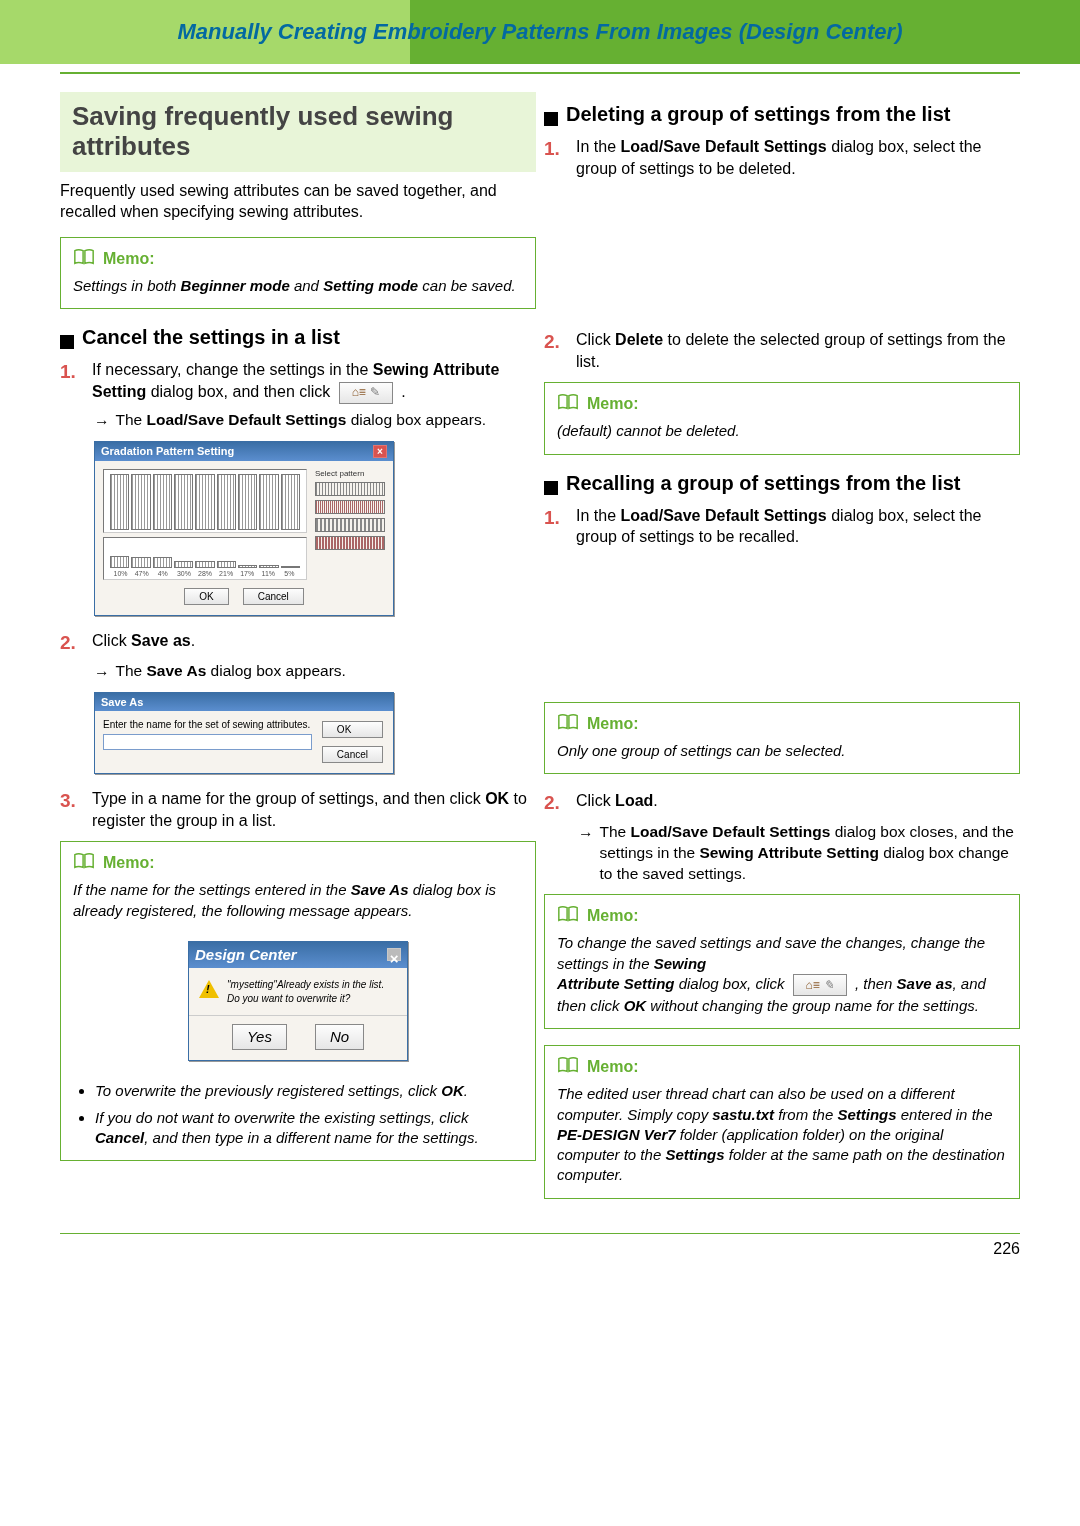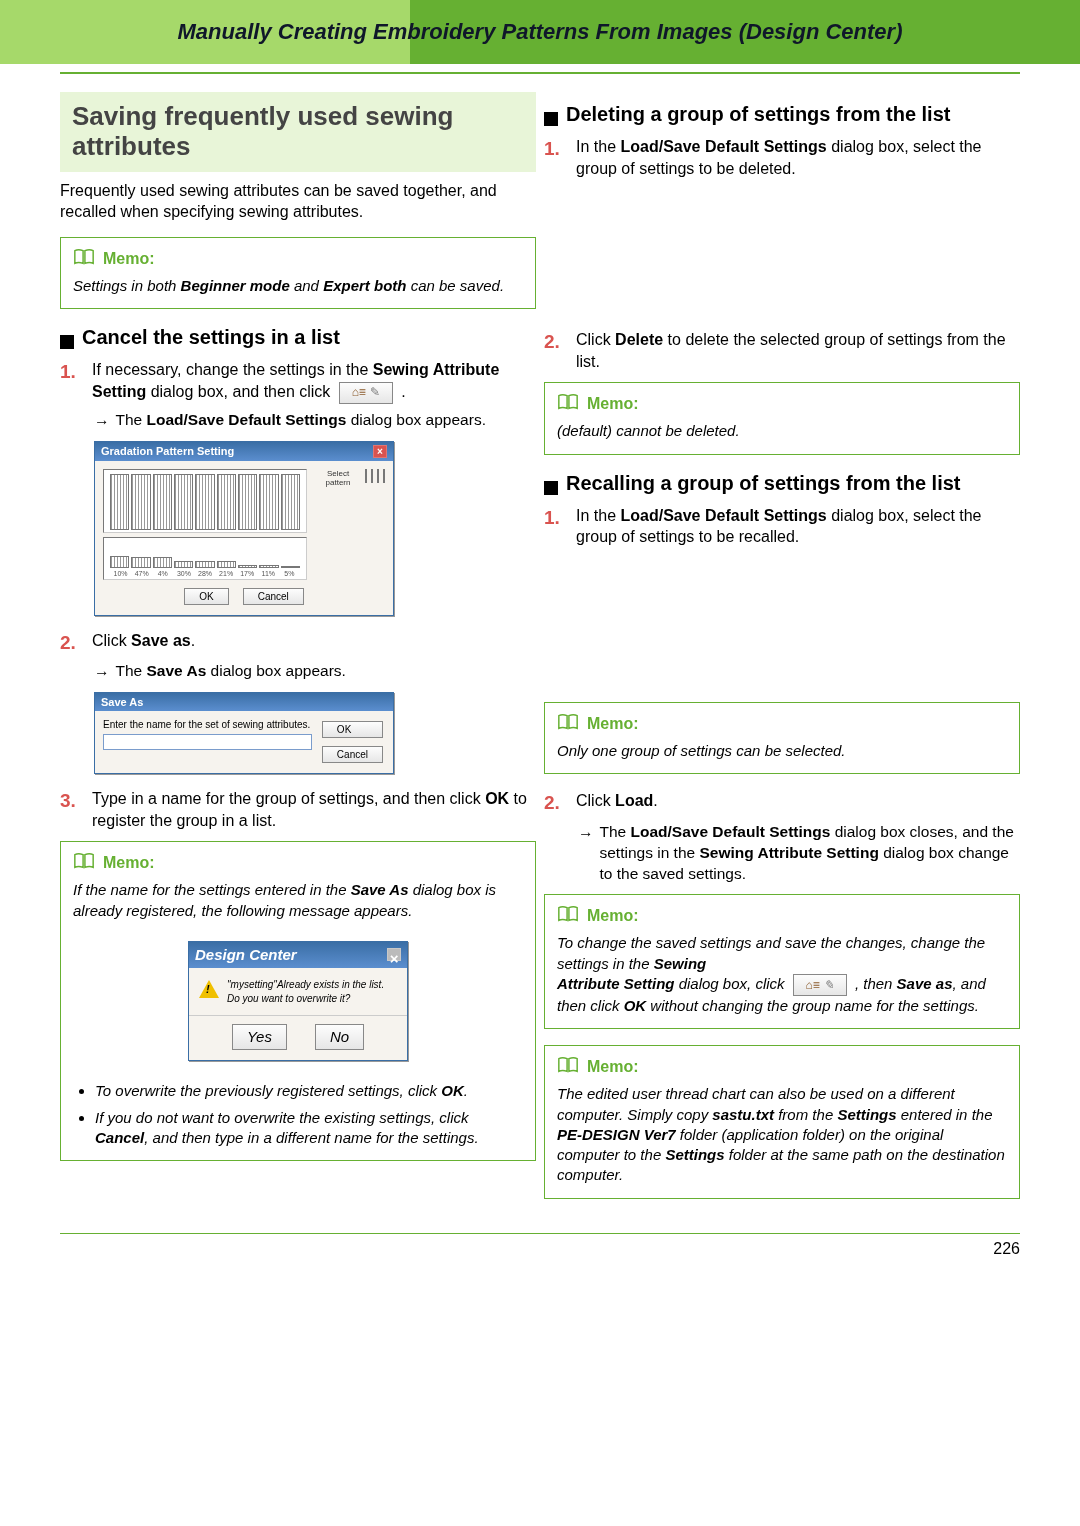--- a/index.html
+++ b/index.html
@@ -31,21 +31,21 @@
   }
   .header-band .title {
     position: absolute;
     top: 0; left: 0; right: 0;
     height: 64px;
     display: flex;
     align-items: center;
     justify-content: center;
     font-style: italic;
     font-weight: bold;
-    color: #0f172a;
+    color: #0369a1;
     font-size: 22px;
     white-space: nowrap;
   }
   .rule {
     border: none;
     border-top: 2px solid #66b032;
     margin: 6px 60px 18px 60px;
   }
   .page {
     display: flex;
@@ -216,21 +216,21 @@
   }
   .grad-labels {
     display: flex;
     font-size: 7px;
     color: #555;
     padding: 2px 2px 0 2px;
   }
   .grad-labels span { flex:1; text-align:center; }
   .grad-side {
     width: 70px;
-    display:flex; flex-direction:row; gap:4px;text-align:center;
+    display:flex; flex-direction:column; gap:4px;
   }
   .grad-swatch {
     height: 14px;
     border:1px solid #777;
   }
   .grad-btnrow {
     display:flex; justify-content:center; gap:10px; margin-top:6px;
   }
   .save-as-body .input-line {
     border: 1px solid #7a9ccc;
@@ -293,21 +293,21 @@
     <div class="memo">
       <div class="memo-head">
         <span>
           <svg viewBox="0 0 24 18">
               <path d="M2 2 Q6 0 11 2 L11 16 Q6 14 2 16 Z M13 2 Q18 0 22 2 L22 16 Q18 14 13 16 Z" fill="none" stroke="#66b032" stroke-width="1.6"></path>
             </svg>
         </span>
         <span>Memo:</span>
       </div>
       <div class="memo-body">
-        <span>Settings in both </span><b>Beginner mode</b><span> and </span><b>Expert both</b><span> can be saved.</span>
+        <span>Settings in both </span><b>Beginner mode</b><span> and </span><b>Setting mode</b><span> can be saved.</span>
       </div>
     </div>
 
     <div class="sub-h">
       <span class="sq"></span>
       <span>Cancel the settings in a list</span>
     </div>
 
     <div class="step">
       <div class="num">1.</div>

